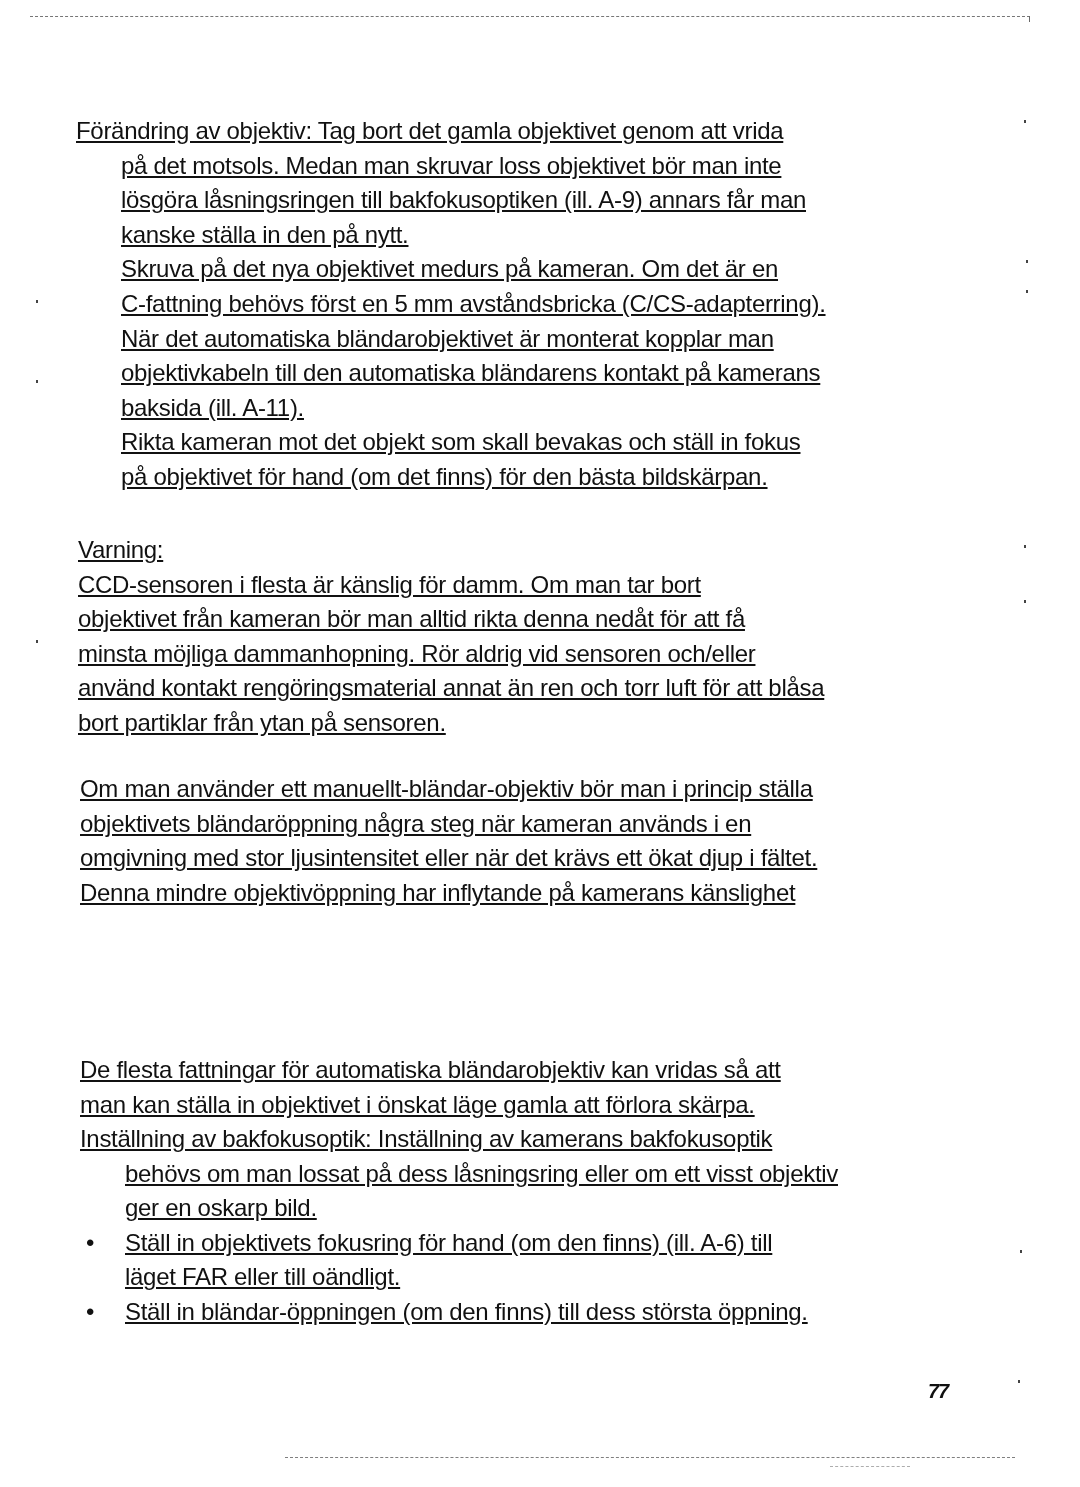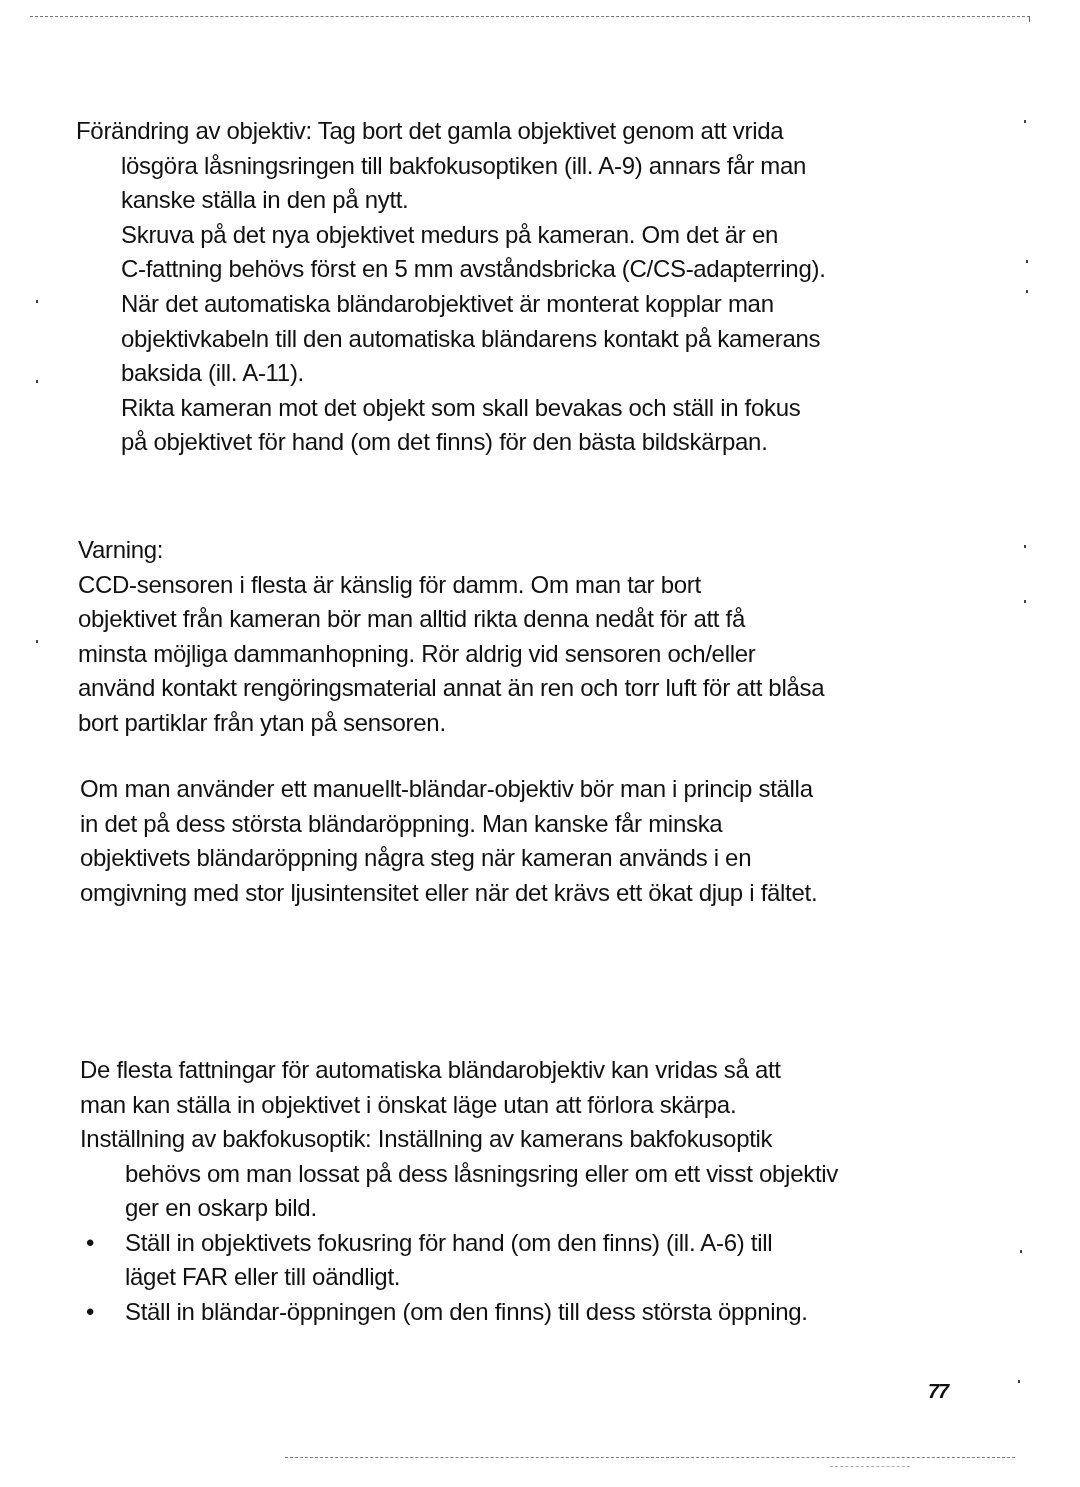--- a/index.html
+++ b/index.html
@@ -3,21 +3,21 @@
 <meta charset="utf-8">
 <style>
   html, body { margin: 0; padding: 0; background: #ffffff; }
   body { width: 1080px; height: 1487px; position: relative; overflow: hidden;
          font-family: "Liberation Sans", sans-serif; color: #111; }
   .scanline { position: absolute; left: 0; right: 0; height: 0; }
   .top-edge { top: 16px; left: 30px; width: 1000px; border-top: 1px dashed #555; opacity: .8; }
   .top-edge .tick { position:absolute; right:0; top:-1px; width:1px; height:6px; background:#444; }
   .bottom-edge { top: 1457px; left: 285px; width: 730px; border-top: 1px dashed #555; opacity: .75; }
   .bottom-edge2 { top: 1466px; left: 830px; width: 80px; border-top: 1px dashed #777; opacity:.6; }
-  .text { position: absolute; font-size: 24px; line-height: 34.6px; letter-spacing: -0.3px; }
+  .text { position: absolute; font-size: 24px; line-height: 34.6px; letter-spacing: -0.3px; text-decoration: underline; }
   .line { display: block; white-space: nowrap; }
   .hang { padding-left: 45px; }
   .block1 { left: 76px; top: 114px; }
   .warning { left: 78px; top: 533px; }
   .para2 { left: 80px; top: 772px; }
   .para3 { left: 80px; top: 1017px; margin-top: 36px; }
   .para4 { left: 80px; top: 1122px; }
   .bullet-row { position: relative; display:block; white-space: nowrap; }
   .bullet { position: absolute; left: 6px; top: 0; }
   .page-number { position: absolute; left: 928px; top: 1380px; font-size: 20px;
@@ -26,20 +26,21 @@
 </style>
 </head>
 <body>
 
 <div class="scanline top-edge">
     <span class="tick"></span>
   </div>
 
 <div class="text block1">
   <span class="line">Förändring av objektiv: Tag bort det gamla objektivet genom att vrida</span>
+  <span class="line hang">på det motsols. Medan man skruvar loss objektivet bör man inte</span>
   <span class="line hang">lösgöra låsningsringen till bakfokusoptiken (ill. A-9) annars får man</span>
   <span class="line hang">kanske ställa in den på nytt.</span>
   <span class="line hang">Skruva på det nya objektivet medurs på kameran. Om det är en</span>
   <span class="line hang">C-fattning behövs först en 5 mm avståndsbricka (C/CS-adapterring).</span>
   <span class="line hang">När det automatiska bländarobjektivet är monterat kopplar man</span>
   <span class="line hang">objektivkabeln till den automatiska bländarens kontakt på kamerans</span>
   <span class="line hang">baksida (ill. A-11).</span>
   <span class="line hang">Rikta kameran mot det objekt som skall bevakas och ställ in fokus</span>
   <span class="line hang">på objektivet för hand (om det finns) för den bästa bildskärpan.</span>
 </div>
@@ -48,28 +49,28 @@
   <span class="line">Varning:</span>
   <span class="line">CCD-sensoren i flesta är känslig för damm. Om man tar bort</span>
   <span class="line">objektivet från kameran bör man alltid rikta denna nedåt för att få</span>
   <span class="line">minsta möjliga dammanhopning. Rör aldrig vid sensoren och/eller</span>
   <span class="line">använd kontakt rengöringsmaterial annat än ren och torr luft för att blåsa</span>
   <span class="line">bort partiklar från ytan på sensoren.</span>
 </div>
 
 <div class="text para2">
   <span class="line">Om man använder ett manuellt-bländar-objektiv bör man i princip ställa</span>
-  <span class="line">in det på dess största bländaröppning. Man kanske får minska</span>
   <span class="line">objektivets bländaröppning några steg när kameran används i en</span>
   <span class="line">omgivning med stor ljusintensitet eller när det krävs ett ökat djup i fältet.</span>
+  <span class="line">Denna mindre objektivöppning har inflytande på kamerans känslighet</span>
 </div>
 
 <div class="text para3">
   <span class="line">De flesta fattningar för automatiska bländarobjektiv kan vridas så att</span>
-  <span class="line">man kan ställa in objektivet i önskat läge utan att förlora skärpa.</span>
+  <span class="line">man kan ställa in objektivet i önskat läge gamla att förlora skärpa.</span>
 </div>
 
 <div class="text para4">
   <span class="line">Inställning av bakfokusoptik: Inställning av kamerans bakfokusoptik</span>
   <span class="line hang">behövs om man lossat på dess låsningsring eller om ett visst objektiv</span>
   <span class="line hang">ger en oskarp bild.</span>
   <div class="bullet-row">
     <span class="bullet">•</span>
     <span class="line hang">Ställ in objektivets fokusring för hand (om den finns) (ill. A-6) till</span>
     <span class="line hang">läget FAR eller till oändligt.</span>

